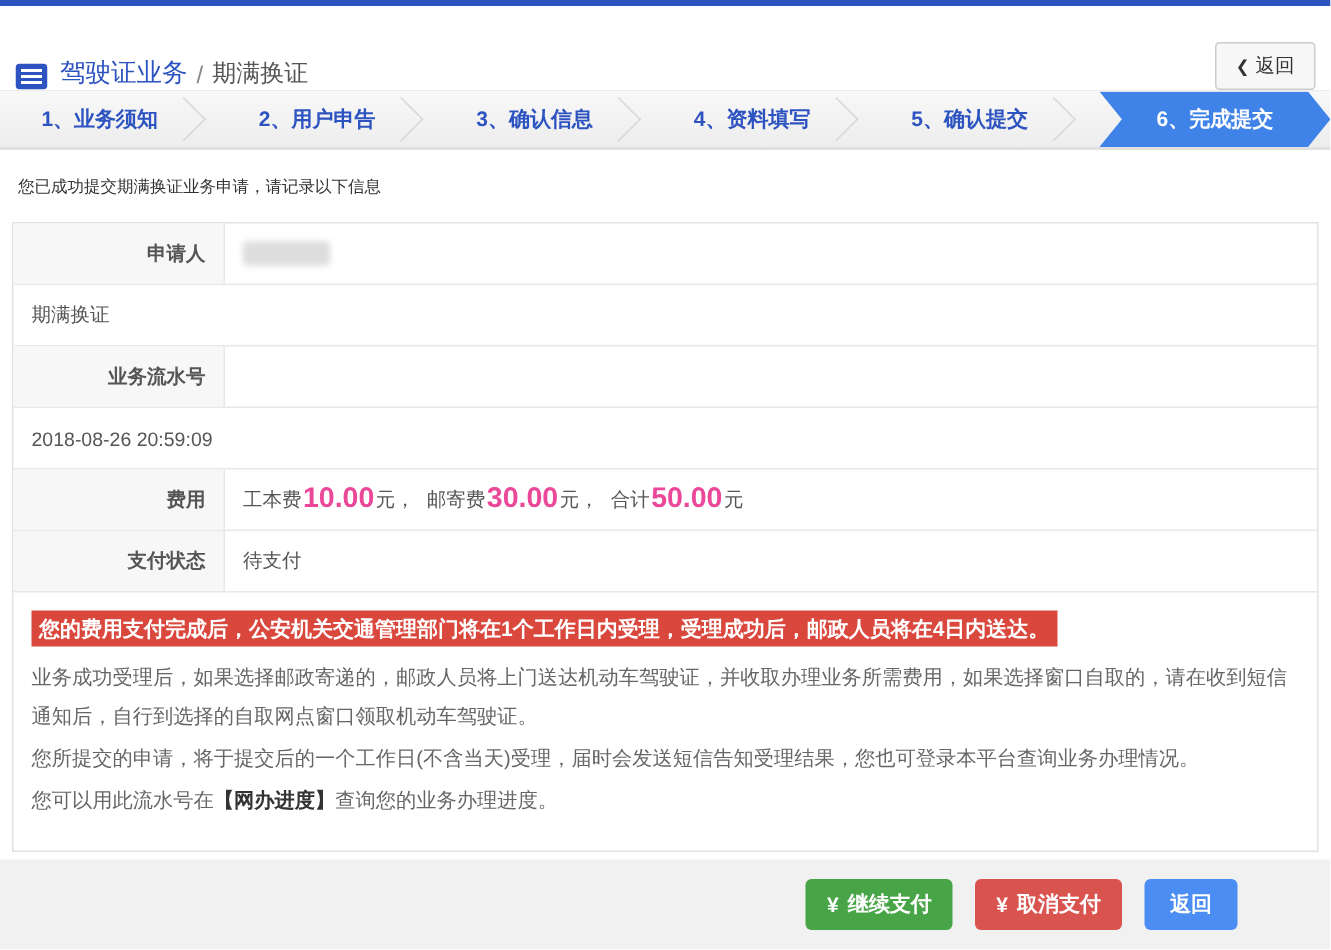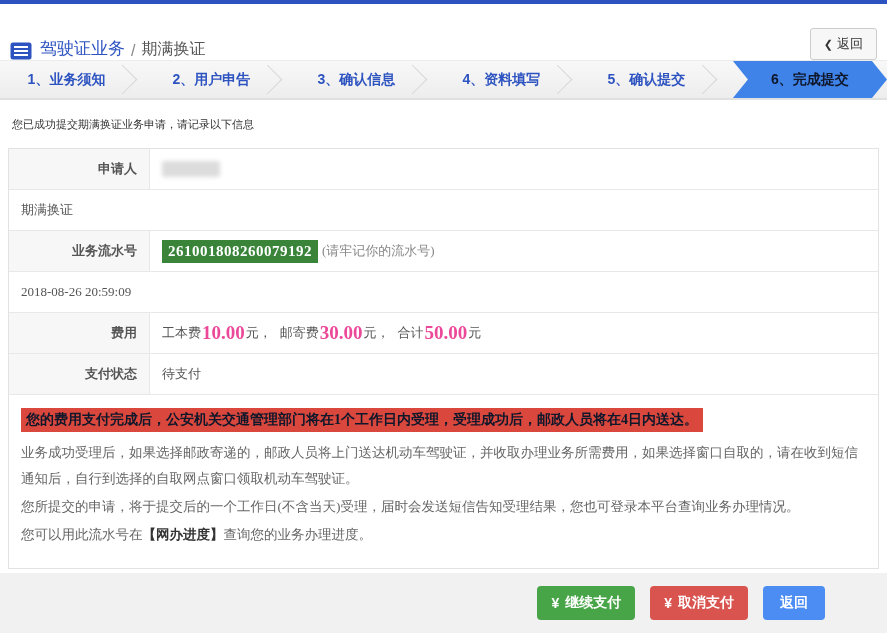--- a/index.html
+++ b/index.html
@@ -34,47 +34,47 @@
     width:120px;display:flex;align-items:center;justify-content:center;
     color:#2d53c0;font-weight:bold;font-size:14px;position:relative;
   }
   .step:not(.active)::after{
     content:"";position:absolute;right:-8px;top:50%;
     width:20px;height:20px;margin-top:-11px;
     border-top:1px solid #d6d6d6;border-right:1px solid #d6d6d6;
     transform:rotate(45deg);z-index:2;pointer-events:none;
   }
   .step.active{
-    width:158px;background:#3f83e8;color:#0f172a;z-index:1;
+    width:158px;background:#3f83e8;color:#ffffff;z-index:1;
     clip-path:polygon(0 0,calc(100% - 15px) 0,100% 50%,calc(100% - 15px) 100%,0 100%,15px 50%);
     text-align:center;
   }
   
   .success-msg{margin:17px 12px 12px;font-size:11px;color:#333;}
   
-  .panel{margin:16px 8px;border:1px solid #e2e2e2;font-family:Liberation Serif, serif;}
+  .panel{margin:16px 8px;border:1px solid #e2e2e2;}
   .trow{display:flex;align-items:stretch;border-bottom:1px solid #e8e8e8;min-height:40px;}
   .tlabel{
     flex:0 0 116px;background:#f7f7f7;border-right:1px solid #e8e8e8;
     display:flex;align-items:center;justify-content:flex-end;
     padding:0 12px;font-weight:bold;color:#555;font-size:13px;
   }
   .tvalue{flex:1;display:flex;align-items:center;padding:0 12px;color:#555;font-size:13px;}
   .redacted{width:58px;height:16px;background:#dcdcdc;border-radius:2px;filter:blur(2px);}
   .serial-badge{
     background:#3a843a;color:#fff;font-weight:bold;font-size:15px;
     padding:3px 6px;letter-spacing:0.5px;
   }
   .serial-note{color:#888;margin-left:4px;font-size:13px;}
   .fee-num{color:#ec4899;font-weight:bold;font-size:19px;margin:0 1px;}
   .fee-comma{margin-right:8px;}
   
   .info{padding:12px 12px 18px;font-size:13.5px;color:#666;line-height:26px;}
   .warn-bar{
-    display:inline-block;background:#d9473d;color:#0f172a;font-weight:bold;
+    display:inline-block;background:#d9473d;color:#ffffff;font-weight:bold;
     font-size:14px;line-height:20px;padding:2px 5px;margin-bottom:6px;
   }
   .info p{margin:2px 0;}
   .progress-note{margin-top:28px;}
   .progress-note b{color:#333;}
   
   .footer{
     position:absolute;left:0;right:0;bottom:0;height:60px;background:#f1f1f1;
     display:flex;align-items:center;justify-content:flex-end;
     padding-right:62px;gap:15px;box-sizing:border-box;
@@ -141,24 +141,20 @@
       <span class="redacted"></span>
     </div>
   </div>
 
   <div class="trow">
     <div class="tvalue">期满换证</div>
   </div>
 
   <div class="trow">
     <div class="tlabel">业务流水号</div>
-    <div class="tvalue">
-      <span class="serial-badge">261001808260079192</span>
-      <span class="serial-note">(请牢记你的流水号)</span>
-    </div>
   </div>
 
   <div class="trow">
     <div class="tvalue">2018-08-26 20:59:09</div>
   </div>
 
   <div class="trow">
     <div class="tlabel">费用</div>
     <div class="tvalue">
       <span>工本费 </span>

